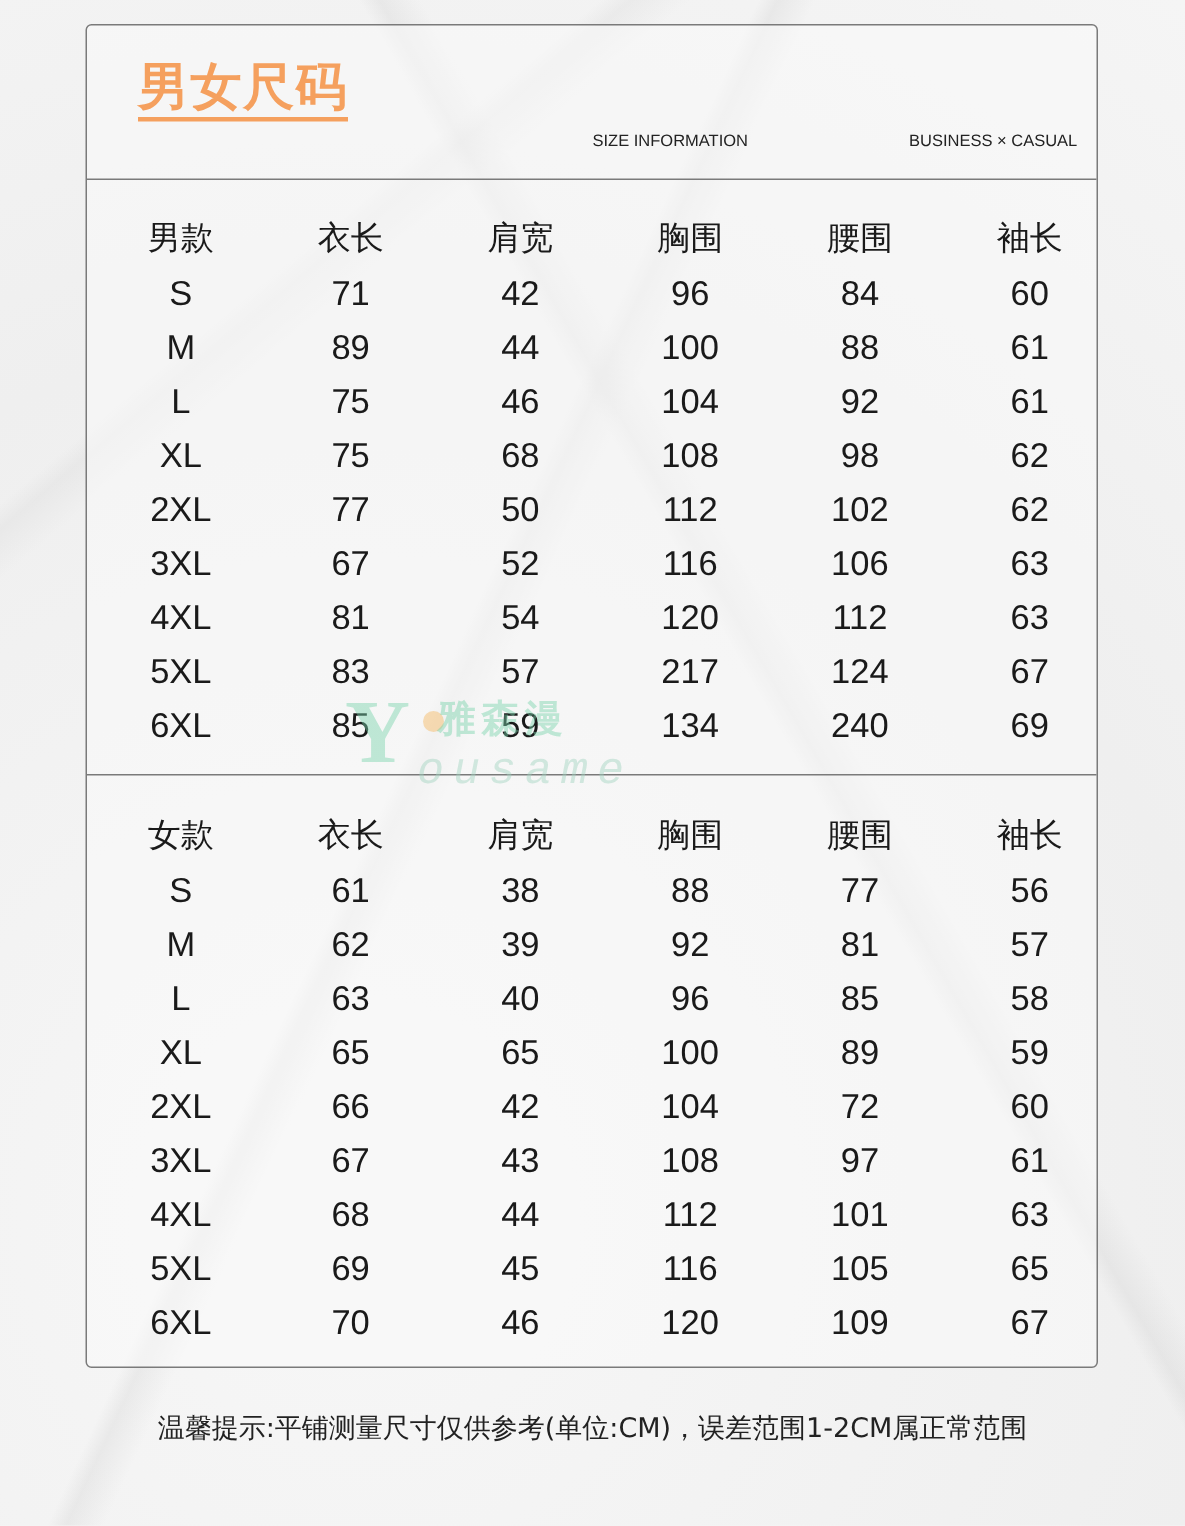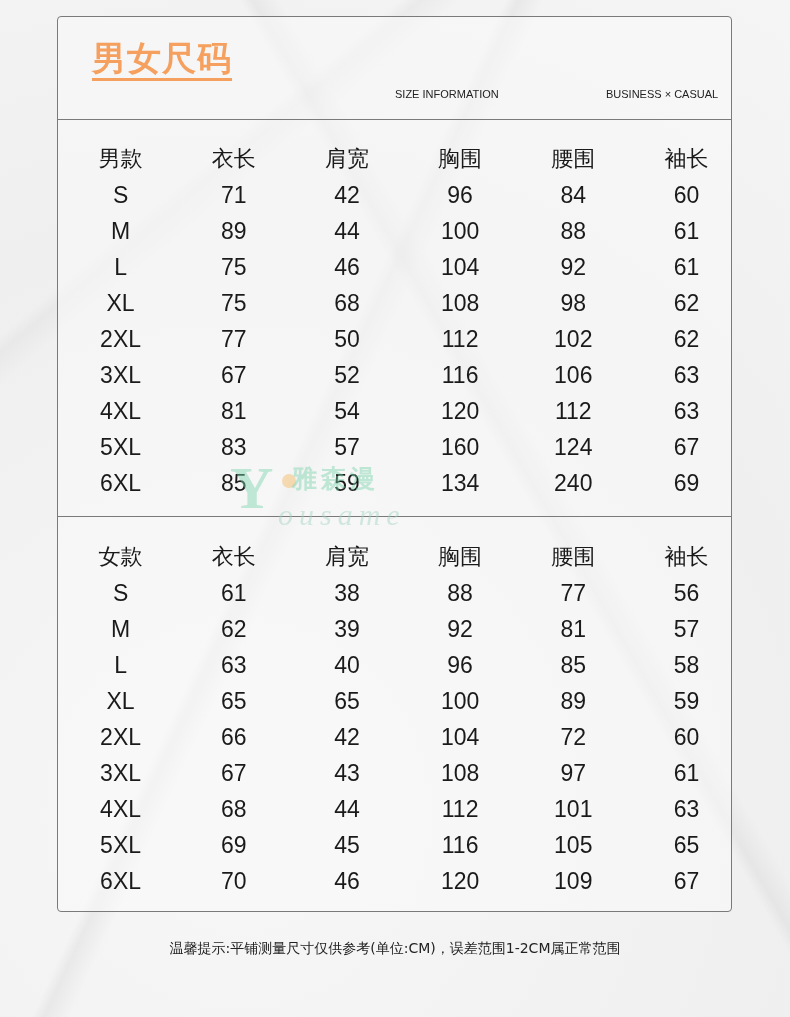--- a/index.html
+++ b/index.html
@@ -42,26 +42,26 @@
   .wm-y {
     position: absolute; left: 0; top: 0; font-size: 60px; font-weight: bold; color: rgba(120,210,170,0.45);
     font-family: "Liberation Serif", serif; line-height: 60px;
   }
   .wm-cn {
     position: absolute; left: 62px; top: 4px; font-size: 25px; font-weight: bold; color: rgba(120,210,170,0.45);
     letter-spacing: 4px;
   }
   .wm-en {
     position: absolute; left: 48px; top: 40px; font-size: 30px; font-style: italic; color: rgba(160,210,190,0.45);
-    font-family: Liberation Serif, serif; letter-spacing: 6px;
+    font-family: Liberation Mono, monospace; letter-spacing: 6px;
   }
   .wm-dot { position: absolute; left: 52px; top: 16px; width: 14px; height: 14px; border-radius: 50%; background: rgba(245,190,110,0.5); }
   .note {
     position: absolute; left: 0; width: 790px; top: 940px; text-align: center;
-    font-size: 14px; color: #222; font-family: "DejaVu Sans", sans-serif;
+    font-size: 18px; color: #222; font-family: "DejaVu Sans", sans-serif;
   }
 </style>
 </head>
 <body>
 
 <div class="card">
   <div class="hdr-title">男女尺码</div>
   <div class="hdr-sub1">SIZE INFORMATION</div>
   <div class="hdr-sub2">BUSINESS × CASUAL</div>
   <div class="divider" style="top:102px"></div>
@@ -129,21 +129,21 @@
           <div class="cell">81</div>
           <div class="cell">54</div>
           <div class="cell">120</div>
           <div class="cell">112</div>
           <div class="cell">63</div>
         </div>
         <div class="row">
           <div class="cell">5XL</div>
           <div class="cell">83</div>
           <div class="cell">57</div>
-          <div class="cell">160</div>
+          <div class="cell">217</div>
           <div class="cell">124</div>
           <div class="cell">67</div>
         </div>
         <div class="row">
           <div class="cell">6XL</div>
           <div class="cell">85</div>
           <div class="cell">59</div>
           <div class="cell">134</div>
           <div class="cell">240</div>
           <div class="cell">69</div>

